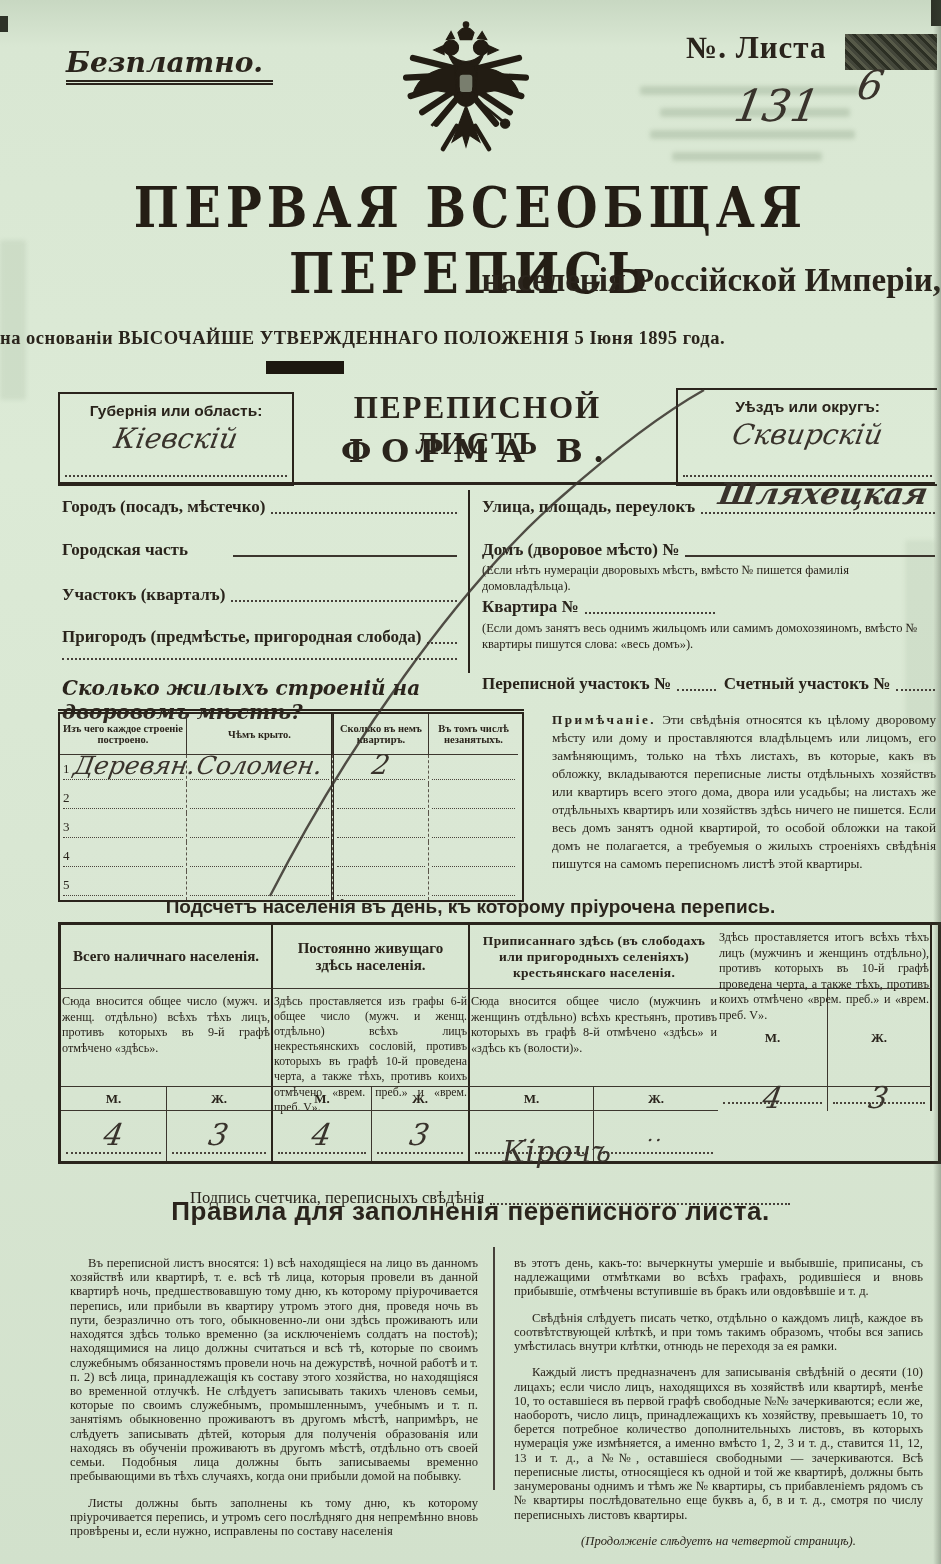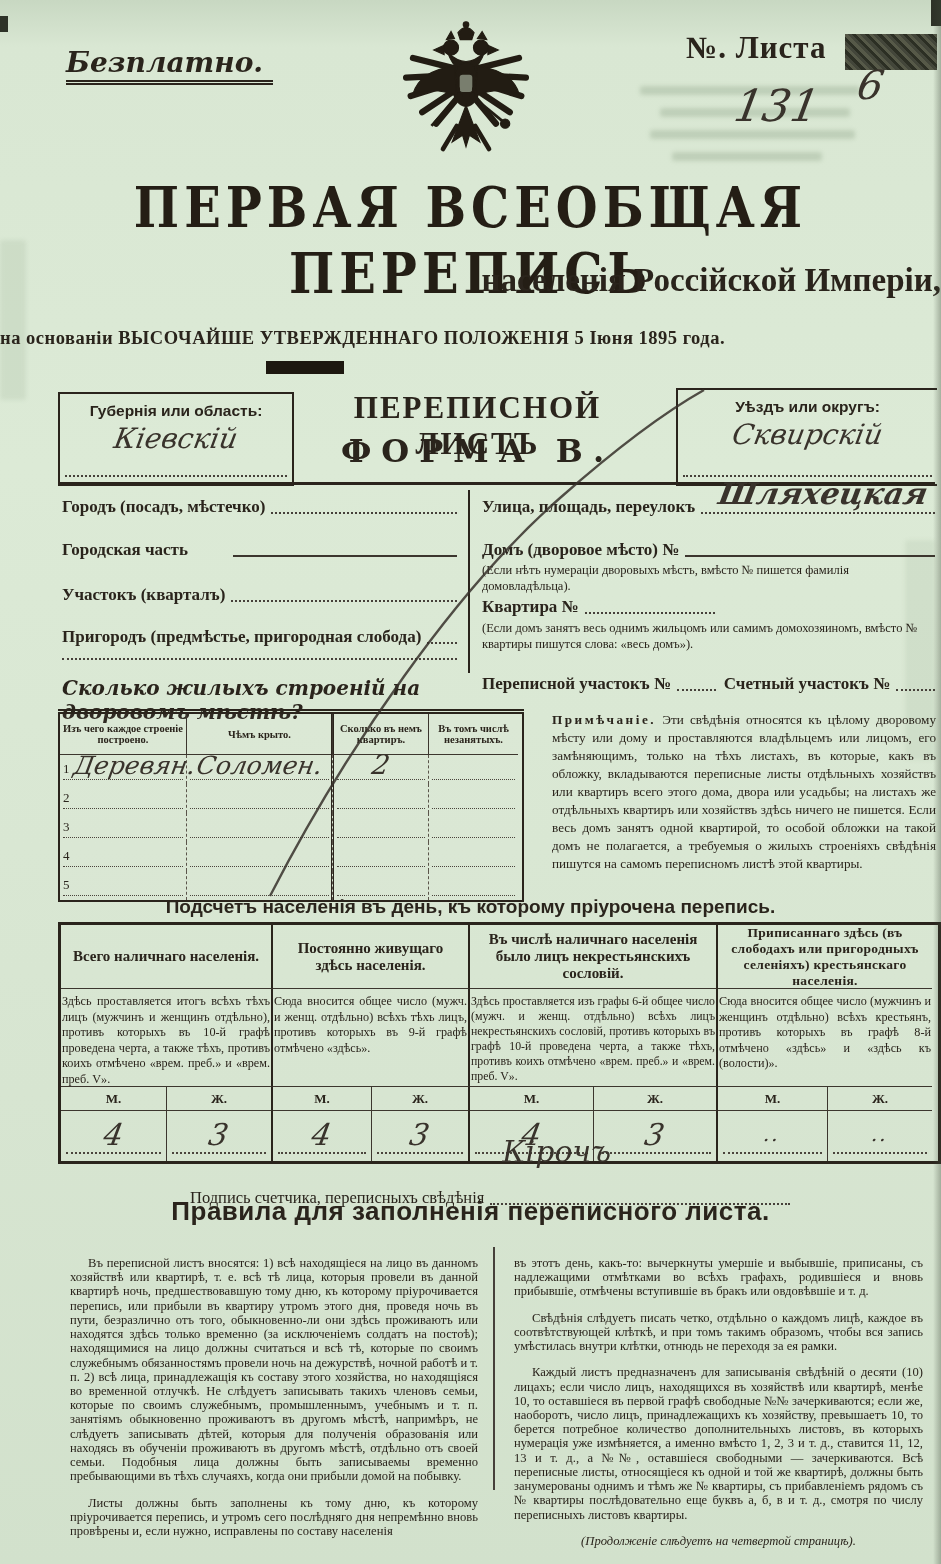--- a/index.html
+++ b/index.html
@@ -270,21 +270,20 @@
     <div class="bc lastc"></div>
   </div>
 
   <p class="abs pnote"><span class="pnt">Примѣчаніе.</span><span> Эти свѣдѣнія относятся къ цѣлому дворовому мѣсту или дому и проставляются владѣльцемъ или лицомъ, его замѣняющимъ, только на тѣхъ листахъ, въ которые, какъ въ обложку, вкладываются переписные листы отдѣльныхъ хозяйствъ или квартиръ всего этого дома, двора или усадьбы; на листахъ же отдѣльныхъ квартиръ или хозяйствъ здѣсь ничего не пишется. Если весь домъ занятъ одной квартирой, то особой обложки на такой домъ не полагается, а требуемыя о жилыхъ строеніяхъ свѣдѣнія пишутся на самомъ переписномъ листѣ этой квартиры.</span></p>
 
   <div class="abs ttitle">Подсчетъ населенія въ день, къ которому пріурочена перепись.</div>
 
   <div class="abs ttable">
     <div class="th ge">Всего наличнаго населенія.</div>
     <div class="th ge">Постоянно живущаго здѣсь населенія.</div>
-    <div class="th ge">Въ числѣ наличнаго населенія было лицъ некрестьянскихъ сословій.</div>
     <div class="th xs">Приписаннаго здѣсь (въ слободахъ или пригородныхъ селеніяхъ) крестьянскаго населенія.</div>
 
     <div class="td ge">Здѣсь проставляется итогъ всѣхъ тѣхъ лицъ (мужчинъ и женщинъ отдѣльно), противъ которыхъ въ 10-й графѣ проведена черта, а также тѣхъ, противъ коихъ отмѣчено «врем. преб.» и «врем. преб. V».</div>
     <div class="td ge">Сюда вносится общее число (мужч. и женщ. отдѣльно) всѣхъ тѣхъ лицъ, противъ которыхъ въ 9-й графѣ отмѣчено «здѣсь».</div>
     <div class="td ge tds">Здѣсь проставляется изъ графы 6-й общее число (мужч. и женщ. отдѣльно) всѣхъ лицъ некрестьянскихъ сословій, противъ которыхъ въ графѣ 10-й проведена черта, а также тѣхъ, противъ коихъ отмѣчено «врем. преб.» и «врем. преб. V».</div>
     <div class="td">Сюда вносится общее число (мужчинъ и женщинъ отдѣльно) всѣхъ крестьянъ, противъ которыхъ въ графѣ 8-й отмѣчено «здѣсь» и «здѣсь къ (волости)».</div>
 
     <div class="tm mi">М.</div>
     <div class="tm ge">Ж.</div>
     <div class="tm mi">М.</div>

